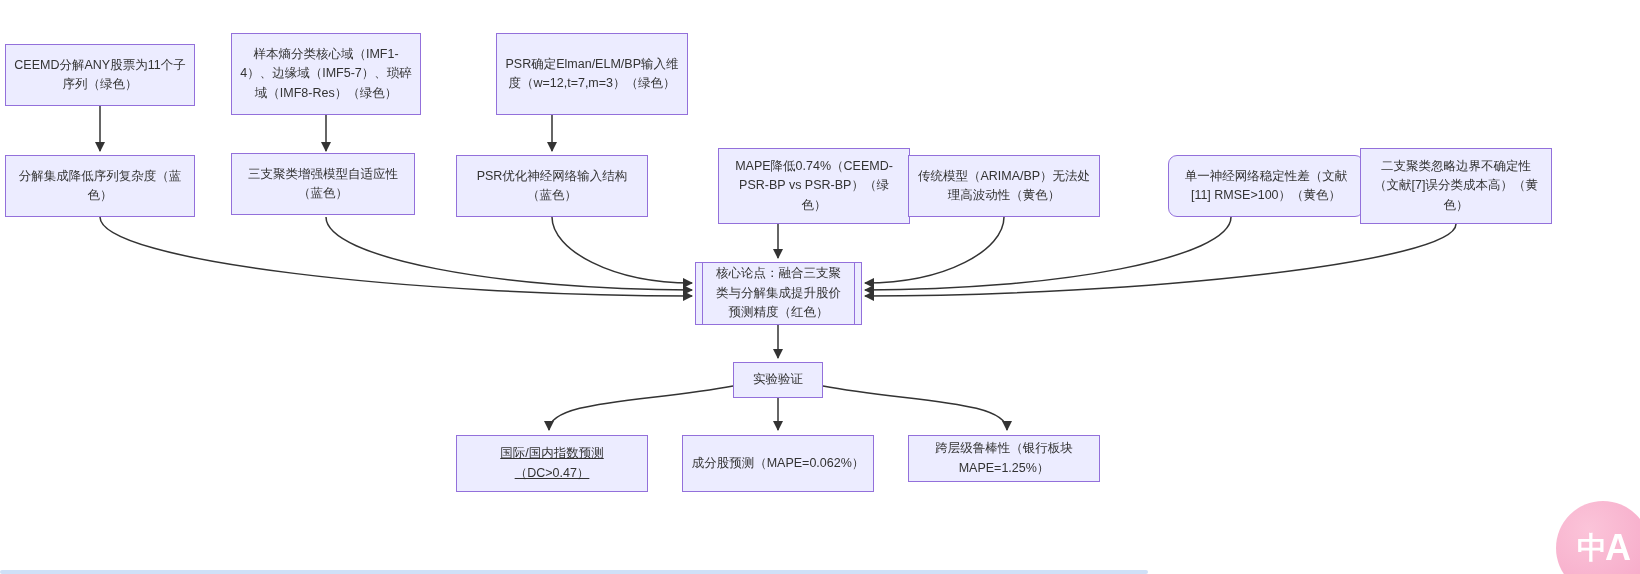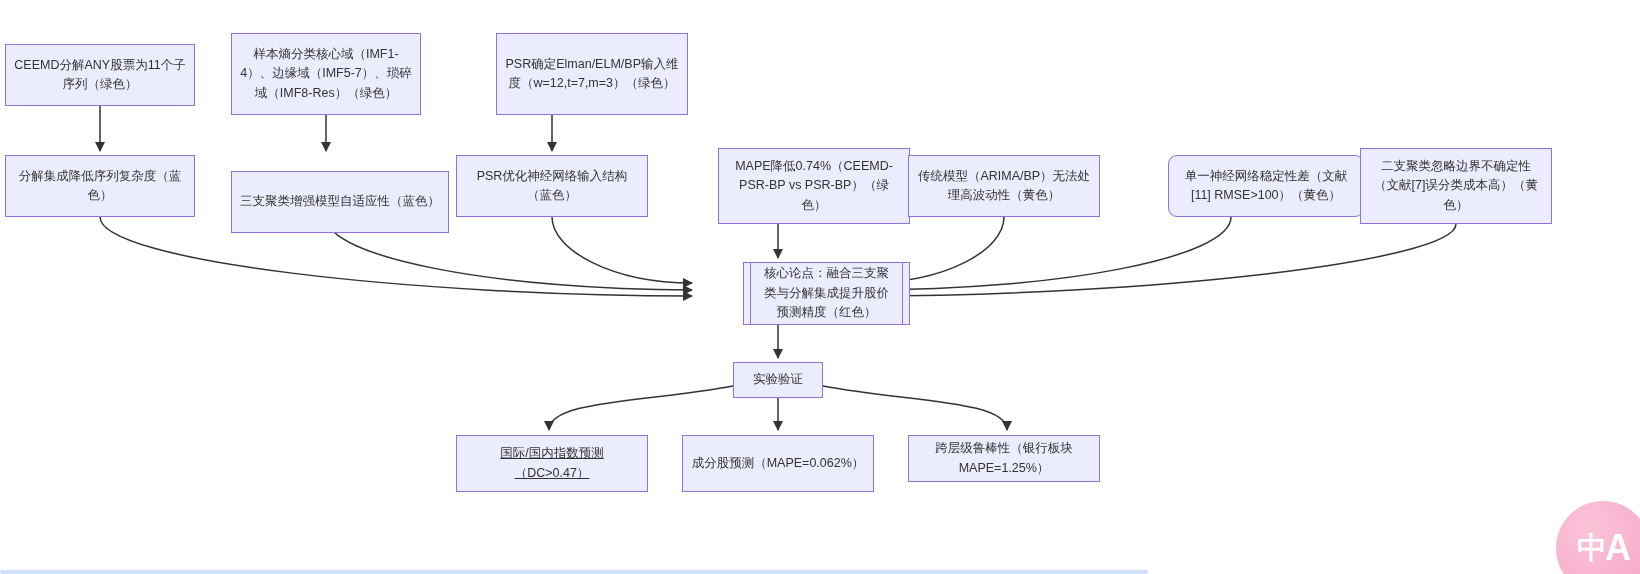--- a/index.html
+++ b/index.html
@@ -13,21 +13,21 @@
     background:#ececff;
     border:1px solid #9370db;
     color:#333333;
     font-size:12.5px;
     line-height:1.55;
     display:flex;align-items:center;justify-content:center;
     text-align:center;
     box-sizing:border-box;
     padding:4px 8px;
   }
-  .node.subroutine{padding:4px 14px;margin-left:48px;}
+  .node.subroutine{padding:4px 14px;}
   .node.subroutine::before,
   .node.subroutine::after{
     content:"";position:absolute;top:0;bottom:0;width:1px;background:#9370db;
   }
   .node.subroutine::before{left:6px;}
   .node.subroutine::after{right:6px;}
   #edges{position:absolute;left:0;top:0;}
   #translate-btn{
     position:absolute;left:1556px;top:501px;width:94px;height:94px;
     border-radius:50%;
@@ -76,21 +76,21 @@
 </svg>
 
 <div class="node" style="left:5px;top:44px;width:190px;height:62px;">CEEMD分解ANY股票为11个子序列（绿色）</div>
 
 <div class="node" style="left:231px;top:33px;width:190px;height:82px;text-align:center;">样本熵分类核心域（IMF1-4）、边缘域（IMF5-7）、琐碎域（IMF8-Res）（绿色）</div>
 
 <div class="node" style="left:456px;top:33px;width:192px;height:82px;margin-left:40px;">PSR确定Elman/ELM/BP输入维度（w=12,t=7,m=3）（绿色）</div>
 
 <div class="node" style="left:5px;top:155px;width:190px;height:62px;">分解集成降低序列复杂度（蓝色）</div>
 
-<div class="node" style="left:231px;top:171px;width:218px;height:62px;">三支聚类增强模型自适应性（蓝色）</div>
+<div class="node" style="left:231px;top:153px;width:184px;height:62px;">三支聚类增强模型自适应性（蓝色）</div>
 
 <div class="node" style="left:456px;top:155px;width:192px;height:62px;">PSR优化神经网络输入结构（蓝色）</div>
 
 <div class="node" style="left:682px;top:148px;width:192px;height:76px;margin-left:36px;">MAPE降低0.74%（CEEMD-PSR-BP vs PSR-BP）（绿色）</div>
 
 <div class="node" style="left:908px;top:155px;width:192px;height:62px;">传统模型（ARIMA/BP）无法处理高波动性（黄色）</div>
 
 <div class="node" style="left:1168px;top:155px;width:196px;height:62px;border-radius:9px;">单一神经网络稳定性差（文献[11] RMSE&gt;100）（黄色）</div>
 
 <div class="node" style="left:1360px;top:148px;width:192px;height:76px;">二支聚类忽略边界不确定性（文献[7]误分类成本高）（黄色）</div>

